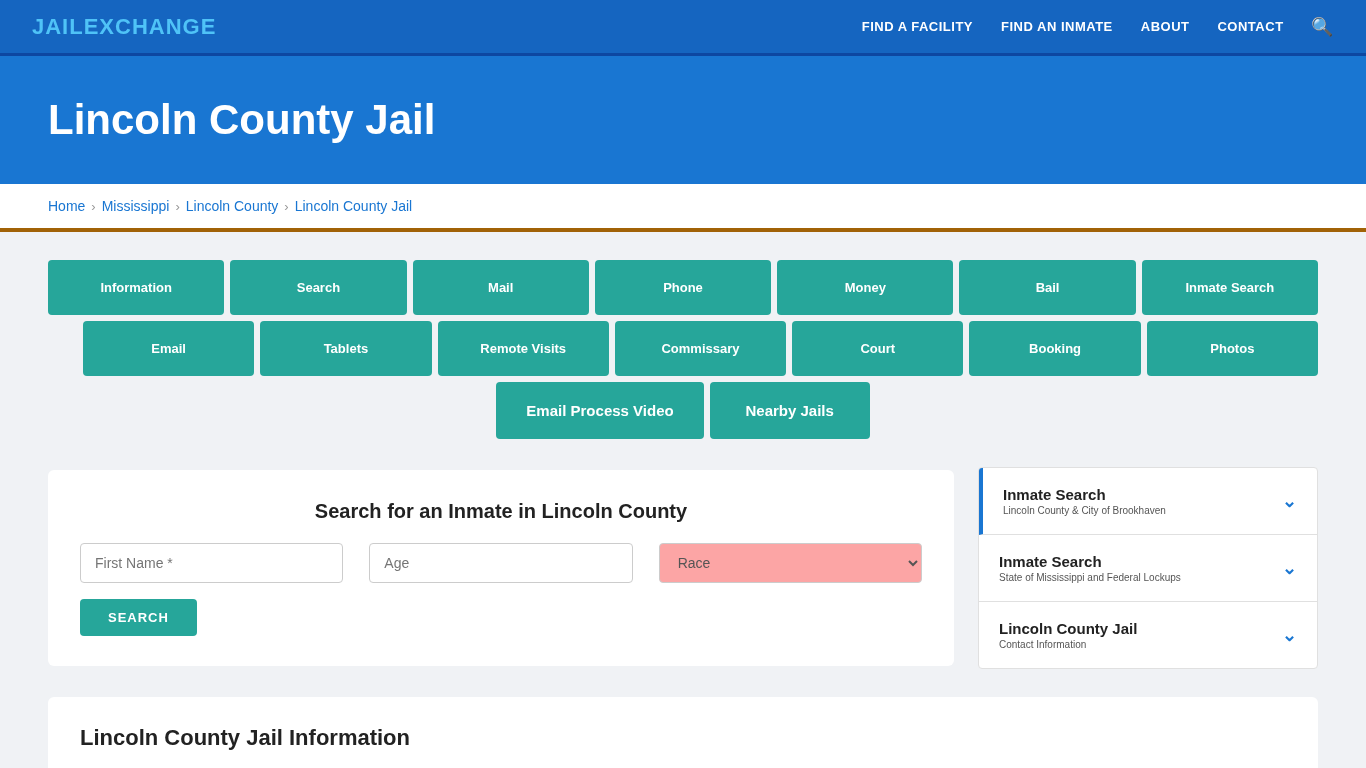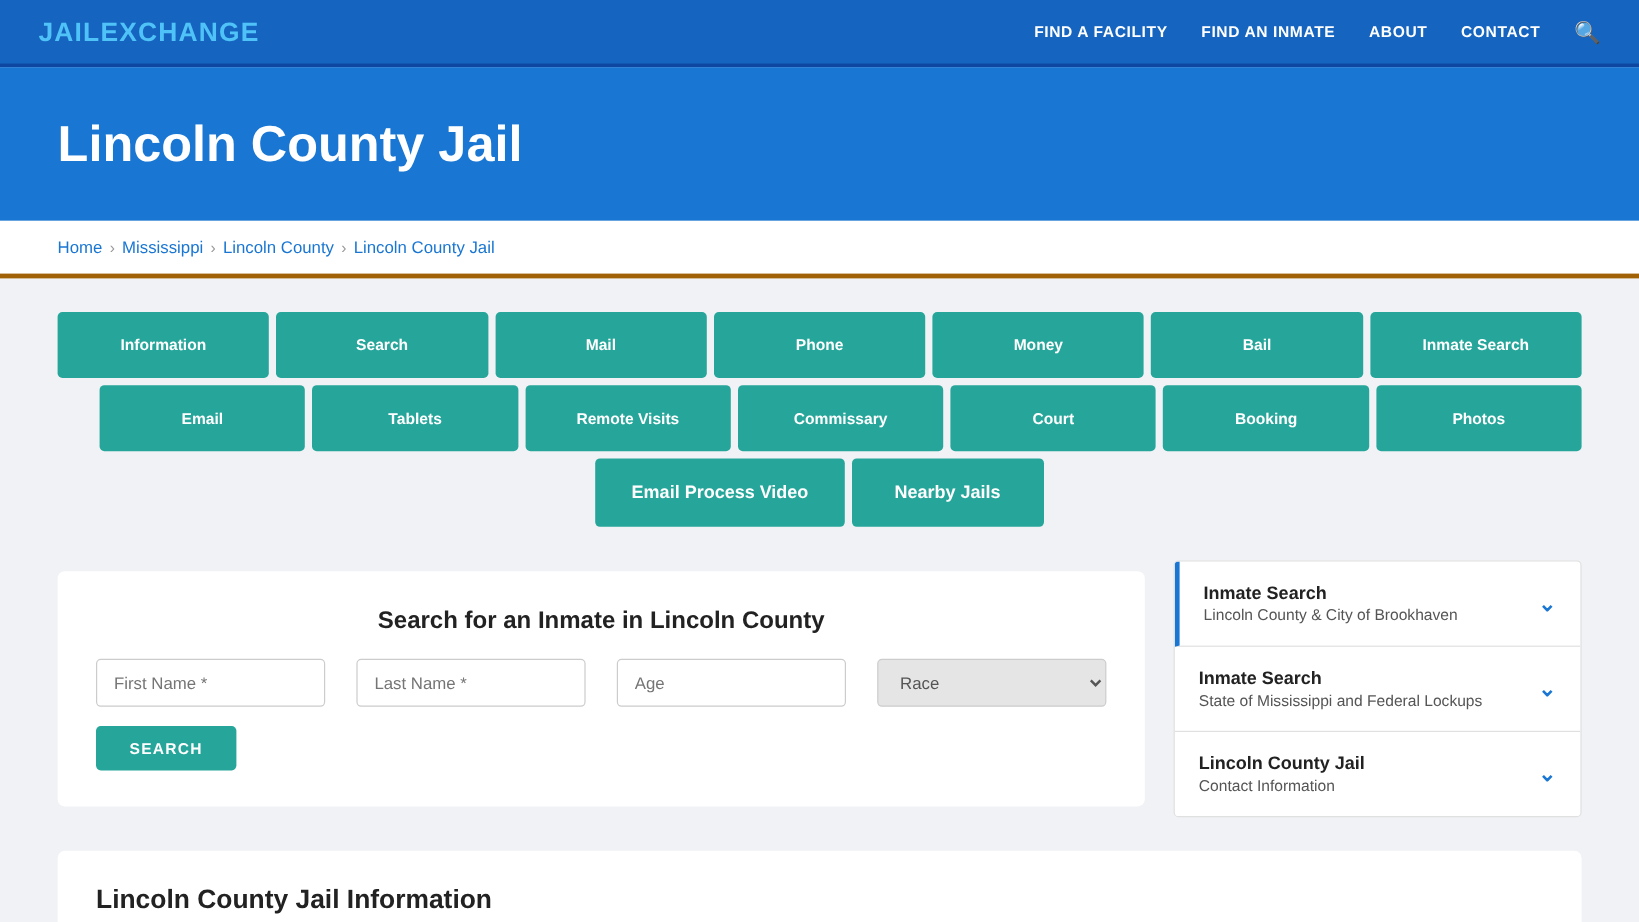--- a/index.html
+++ b/index.html
@@ -140,21 +140,21 @@
     .search-fields input, .search-fields select {
       border: 1px solid #ccc;
       border-radius: 4px;
       padding: 10px 14px;
       font-size: 14px;
       flex: 1 1 120px;
       min-width: 100px;
       outline: none;
       color: #555;
     }
-    .search-fields select { background: #e5e5e5; cursor: pointer; }
+    .search-fields select { background: #fca5a5; cursor: pointer; }
     .search-btn {
       background: #26a69a;
       color: #fff;
       border: none;
       border-radius: 4px;
       padding: 11px 28px;
       font-size: 13px;
       font-weight: 700;
       letter-spacing: 1px;
       cursor: pointer;
@@ -183,21 +183,21 @@
       transition: background 0.15s;
     }
     .sidebar-item:last-child { border-bottom: none; }
     .sidebar-item-text .title {
       font-size: 15px;
       font-weight: 700;
       color: #222;
       margin-bottom: 2px;
     }
     .sidebar-item-text .subtitle {
-      font-size: 13px;
+      font-size: 10px;
       color: #555;
     }
     .sidebar-chevron {
       color: #1976d2;
       font-size: 18px;
       font-weight: 700;
     }
     .sidebar-item-accent {
       border-left: 4px solid #1976d2;
     }
@@ -269,21 +269,20 @@
   <button class="grid-btn-wide">Email Process Video</button>
       <button class="grid-btn-wide">Nearby Jails</button>
     </div>
 
   <div class="two-col">
 
     <div class="search-section">
       <h2>Search for an Inmate in Lincoln County</h2>
       <div class="search-fields">
         <input type="text" placeholder="First Name *" style="">
-        <input type="text" placeholder="Last Name *" style="">
         <input type="text" placeholder="Age" style="">
         <select>
         <option value="Race">Race</option><option value="White">White</option><option value="Black">Black</option><option value="Hispanic">Hispanic</option><option value="Asian">Asian</option><option value="Other">Other</option></select>
       </div>
       <button class="search-btn">SEARCH</button>
     </div>
 
     <div class="sidebar">
       <div class="sidebar-card">
       <div class="sidebar-item sidebar-item-accent">

